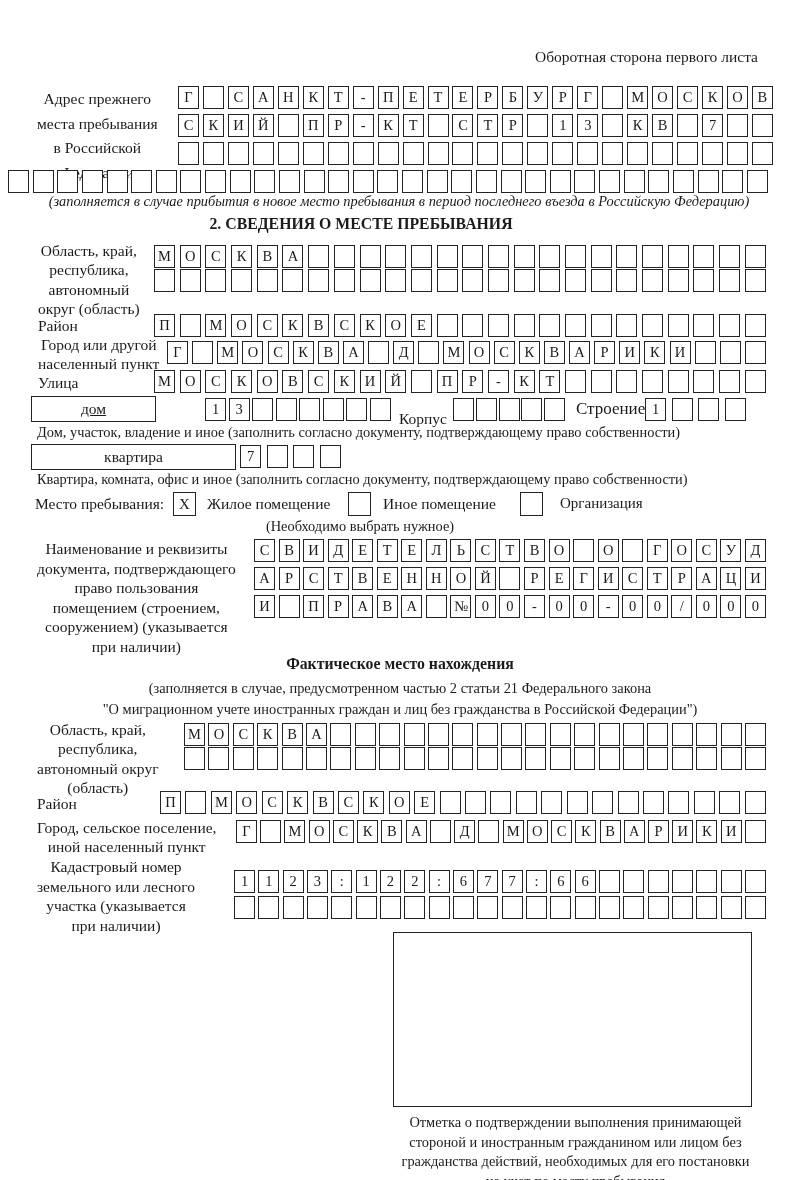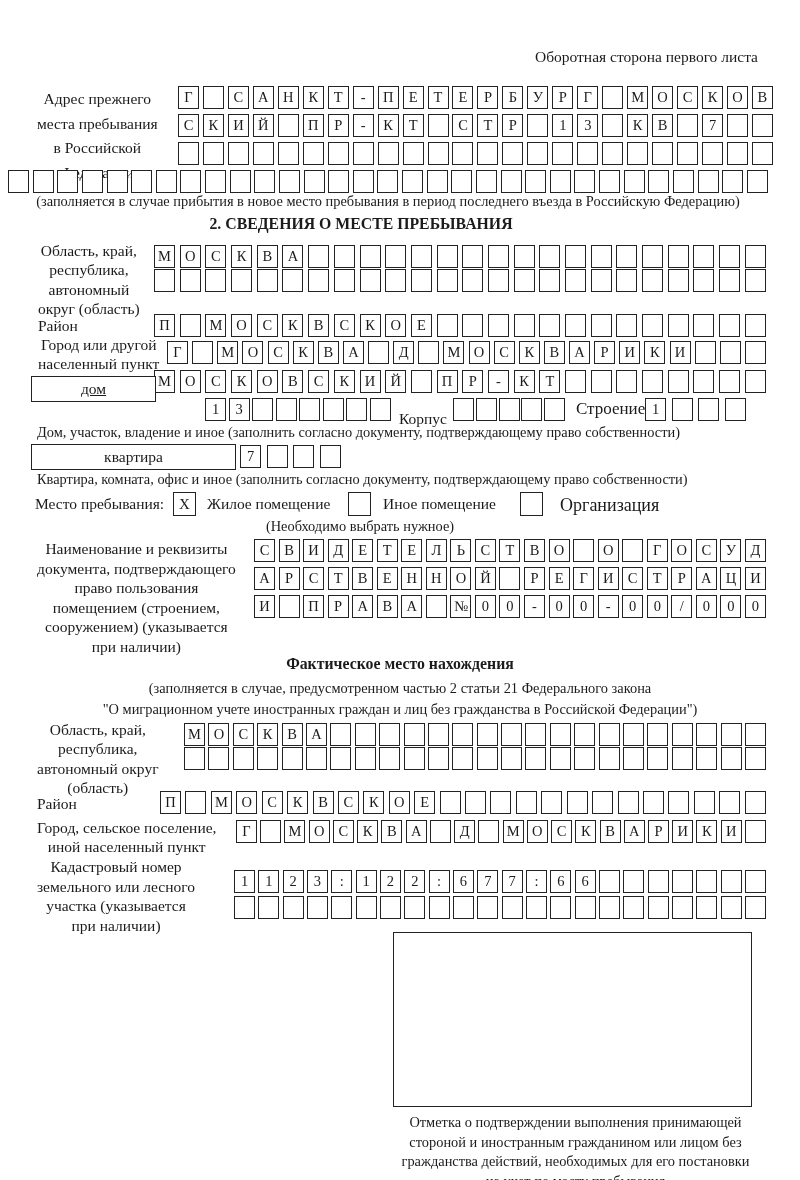--- a/index.html
+++ b/index.html
@@ -151,21 +151,21 @@
       <div class="cell"></div>
       <div class="cell"></div>
       <div class="cell"></div>
       <div class="cell"></div>
       <div class="cell"></div>
       <div class="cell"></div>
       <div class="cell"></div>
       <div class="cell"></div>
       <div class="cell"></div>
     </div>
-  <div class="abs note center" style="left:2px; top:169px; width:772px;">(заполняется в случае прибытия в новое место пребывания в период последнего въезда в Российскую Федерацию)</div>
+  <div class="abs note center" style="left:13px; top:169px; width:772px;font-style:italic;">(заполняется в случае прибытия в новое место пребывания в период последнего въезда в Российскую Федерацию)</div>
 
   <div class="abs title" style="left:0; top:191px; width:722px;">2. СВЕДЕНИЯ О МЕСТЕ ПРЕБЫВАНИЯ</div>
 
   <div class="abs label" style="left:38px; top:217px;">Область, край,
 республика,
 автономный
 округ (область)</div>
   <div class="abs grid" style="left:154px; top:221px; width:612px;">
       <div class="cell">М</div>
       <div class="cell">О</div>
@@ -297,21 +297,21 @@
       <div class="cell"></div>
       <div class="cell"></div>
       <div class="cell"></div>
       <div class="cell"></div>
       <div class="cell"></div>
       <div class="cell"></div>
       <div class="cell"></div>
       <div class="cell"></div>
     </div>
 
-  <div class="abs namedbox" style="left:31px; top:352px; width:125px; height:26px;text-decoration:underline;">дом</div>
+  <div class="abs namedbox" style="left:31px; top:372px; width:125px; height:26px;text-decoration:underline;">дом</div>
   <div class="abs grid" style="left:205px; top:374px; width:186px;">
       <div class="cell">1</div>
       <div class="cell">3</div>
       <div class="cell"></div>
       <div class="cell"></div>
       <div class="cell"></div>
       <div class="cell"></div>
       <div class="cell"></div>
       <div class="cell"></div>
     </div>
@@ -346,21 +346,21 @@
     <span>X</span>
   </div>
   <div class="abs" style="left:207px; top:471px; font-size:15.5px;">Жилое помещение</div>
   <div class="abs checkbox" style="left:348px; top:468px;">
     <span></span>
   </div>
   <div class="abs" style="left:383px; top:471px; font-size:15.5px;">Иное помещение</div>
   <div class="abs checkbox" style="left:520px; top:468px;">
     <span></span>
   </div>
-  <div class="abs" style="left:560px; top:471px; font-size:18px;">Организация</div>
+  <div class="abs" style="left:560px; top:471px; font-size:15px;">Организация</div>
   <div class="abs note center" style="left:60px; top:494px; width:600px;">(Необходимо выбрать нужное)</div>
 
   <div class="abs label" style="left:37px; top:515px; line-height:19.6px;">Наименование и реквизиты
 документа, подтверждающего
 право пользования
 помещением (строением,
 сооружением) (указывается
 при наличии)</div>
   <div class="abs grid" style="left:254px; top:515px; width:512px;">
       <div class="cell">С</div>

